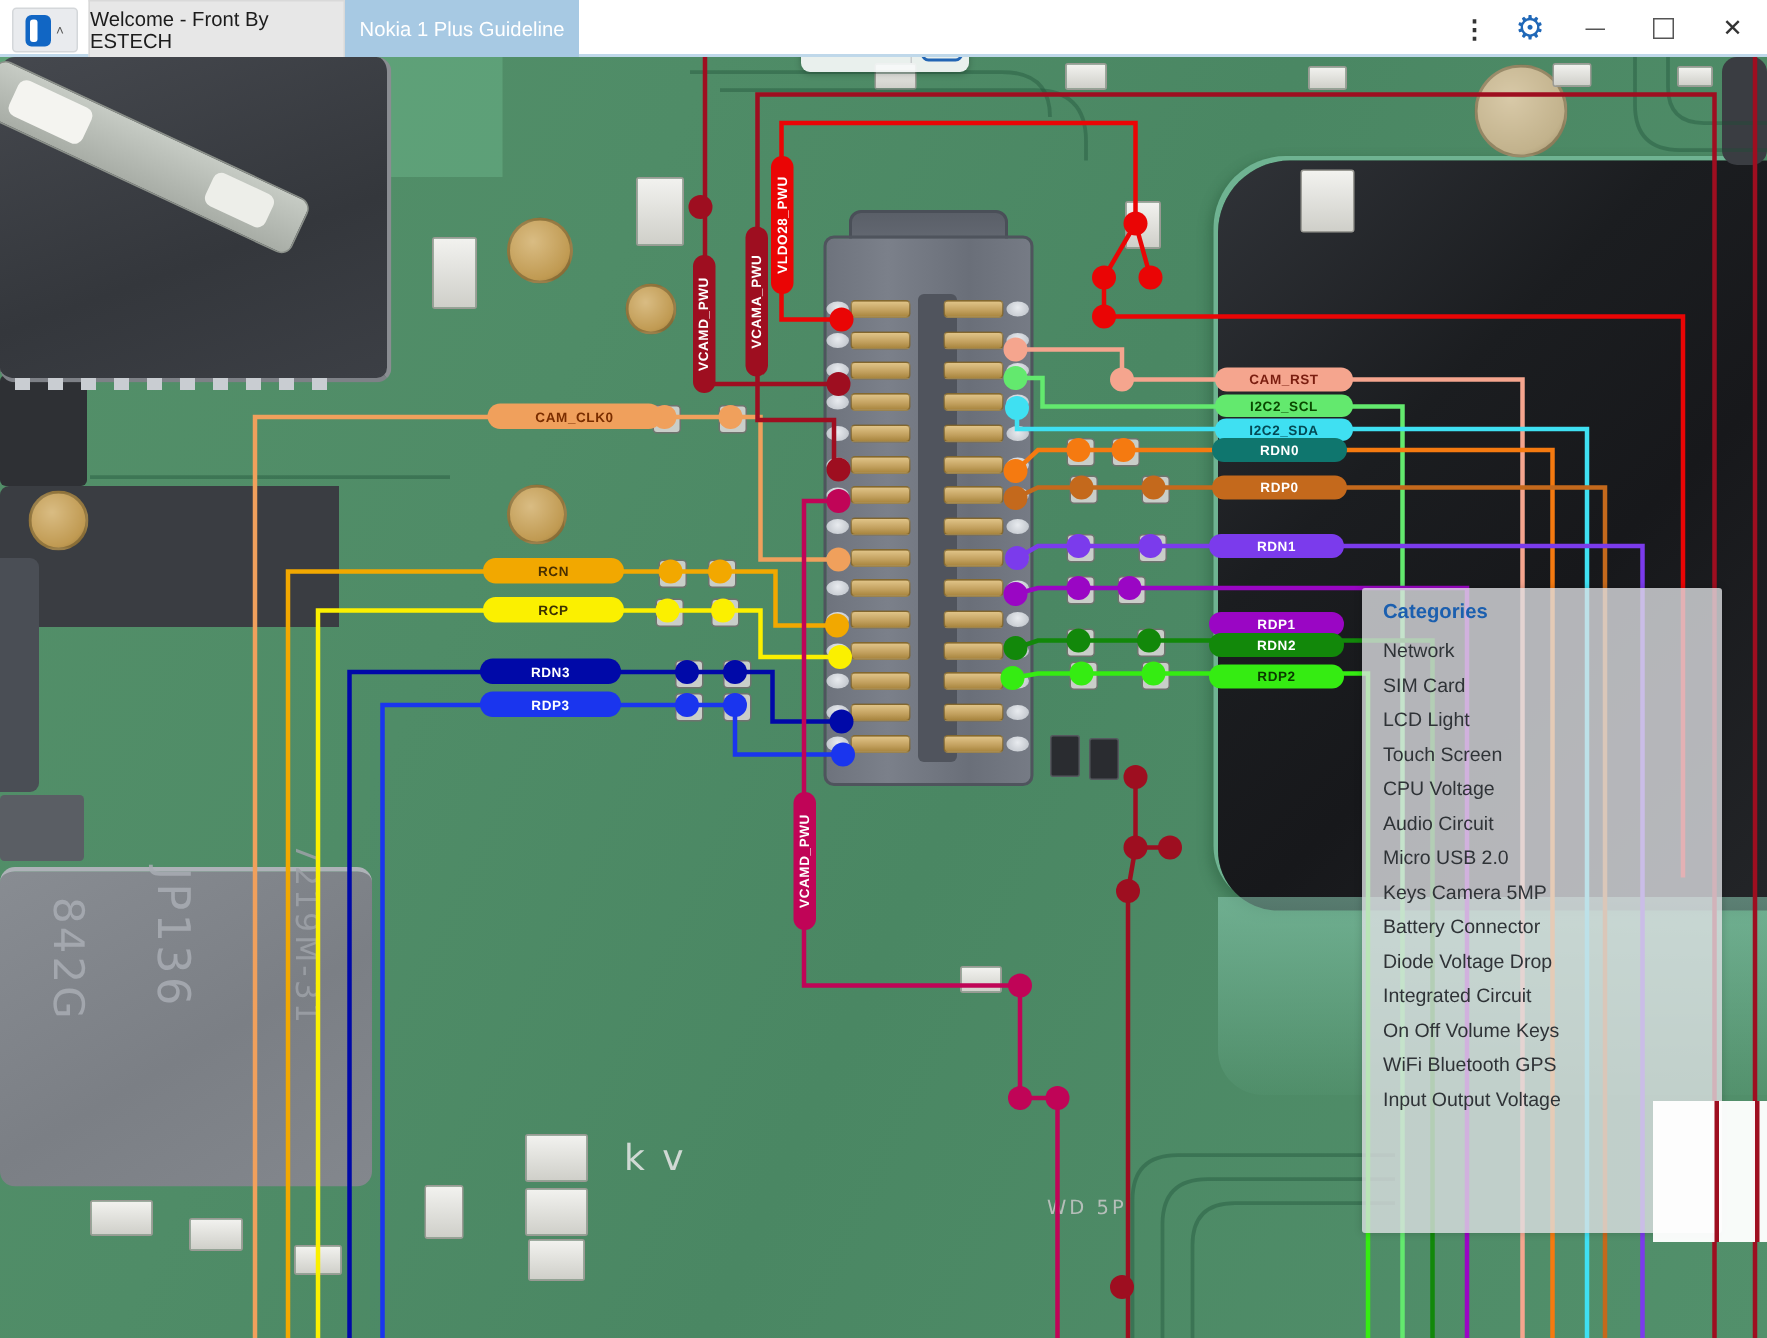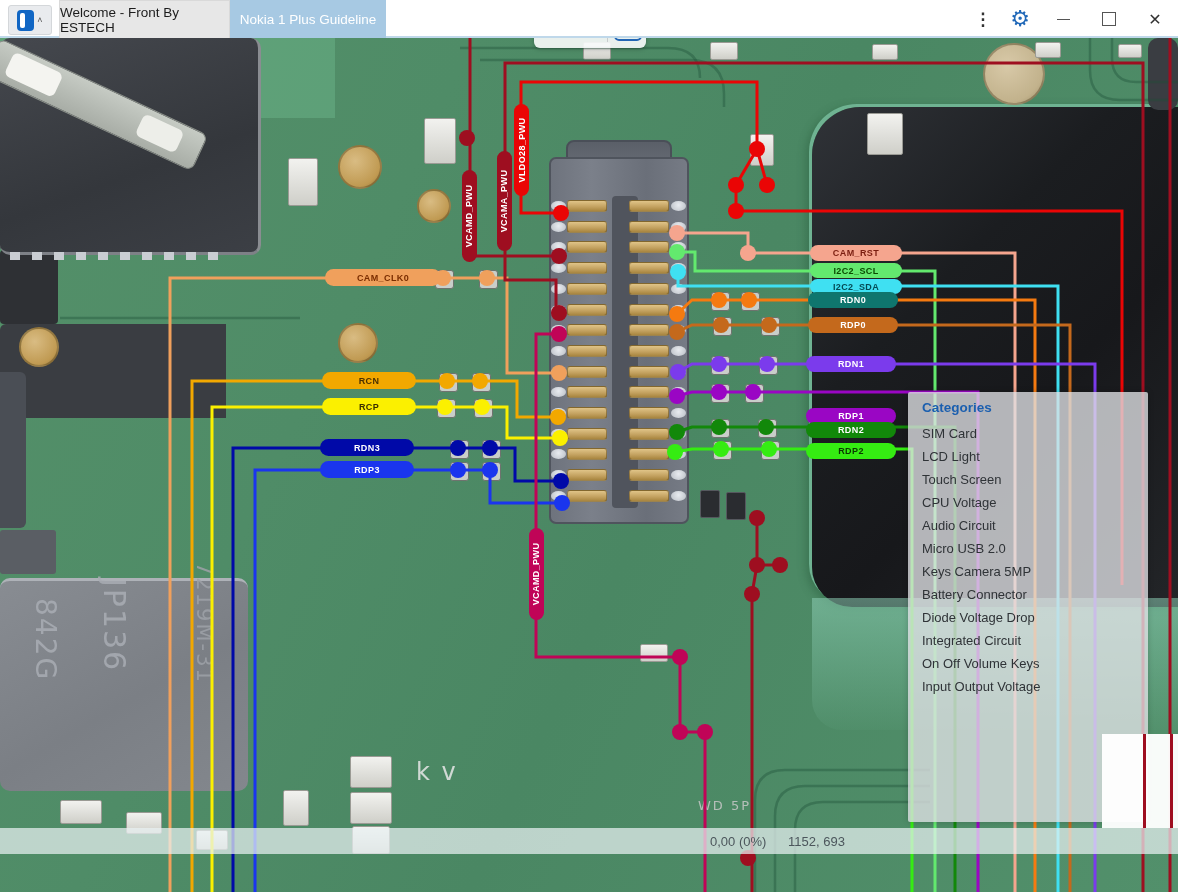--- a/index.html
+++ b/index.html
@@ -444,43 +444,41 @@
     <div class="tbtn">
       <span id="fit-outer">
           <span id="fit-inner"></span>
         </span>
     </div>
   </div>
 
   <div id="categories-panel">
     <div id="categories-title">Categories</div>
     <ul id="categories-list">
+        <li>Network</li>
         <li>SIM Card</li>
         <li>LCD Light</li>
         <li>Touch Screen</li>
         <li>CPU Voltage</li>
         <li>Audio Circuit</li>
         <li>Micro USB 2.0</li>
         <li>Keys Camera 5MP</li>
         <li>Battery Connector</li>
         <li>Diode Voltage Drop</li>
         <li>Integrated Circuit</li>
         <li>On Off Volume Keys</li>
+        <li>WiFi Bluetooth GPS</li>
         <li>Input Output Voltage</li>
       </ul>
   </div>
 
   <div id="minimap-box"></div>
   <div class="red-over" style="left:1143px;"></div>
   <div class="red-over" style="left:1170px;"></div>
 
-  <div id="status-bar">
-    <span id="status-zoom">0,00 (0%)</span>
-    <span id="status-coords">1152, 693</span>
-  </div>
 
   <div id="titlebar">
     <div id="app-menu-button">
       <span class="logo-glyph"></span>
       <span class="menu-chevron">˄</span>
     </div>
     <div class="tab" id="tab-welcome">Welcome - Front By ESTECH</div>
     <div class="tab" id="tab-nokia">Nokia 1 Plus Guideline</div>
     <div id="win-controls">
       <div class="winbtn" id="dots-menu">

